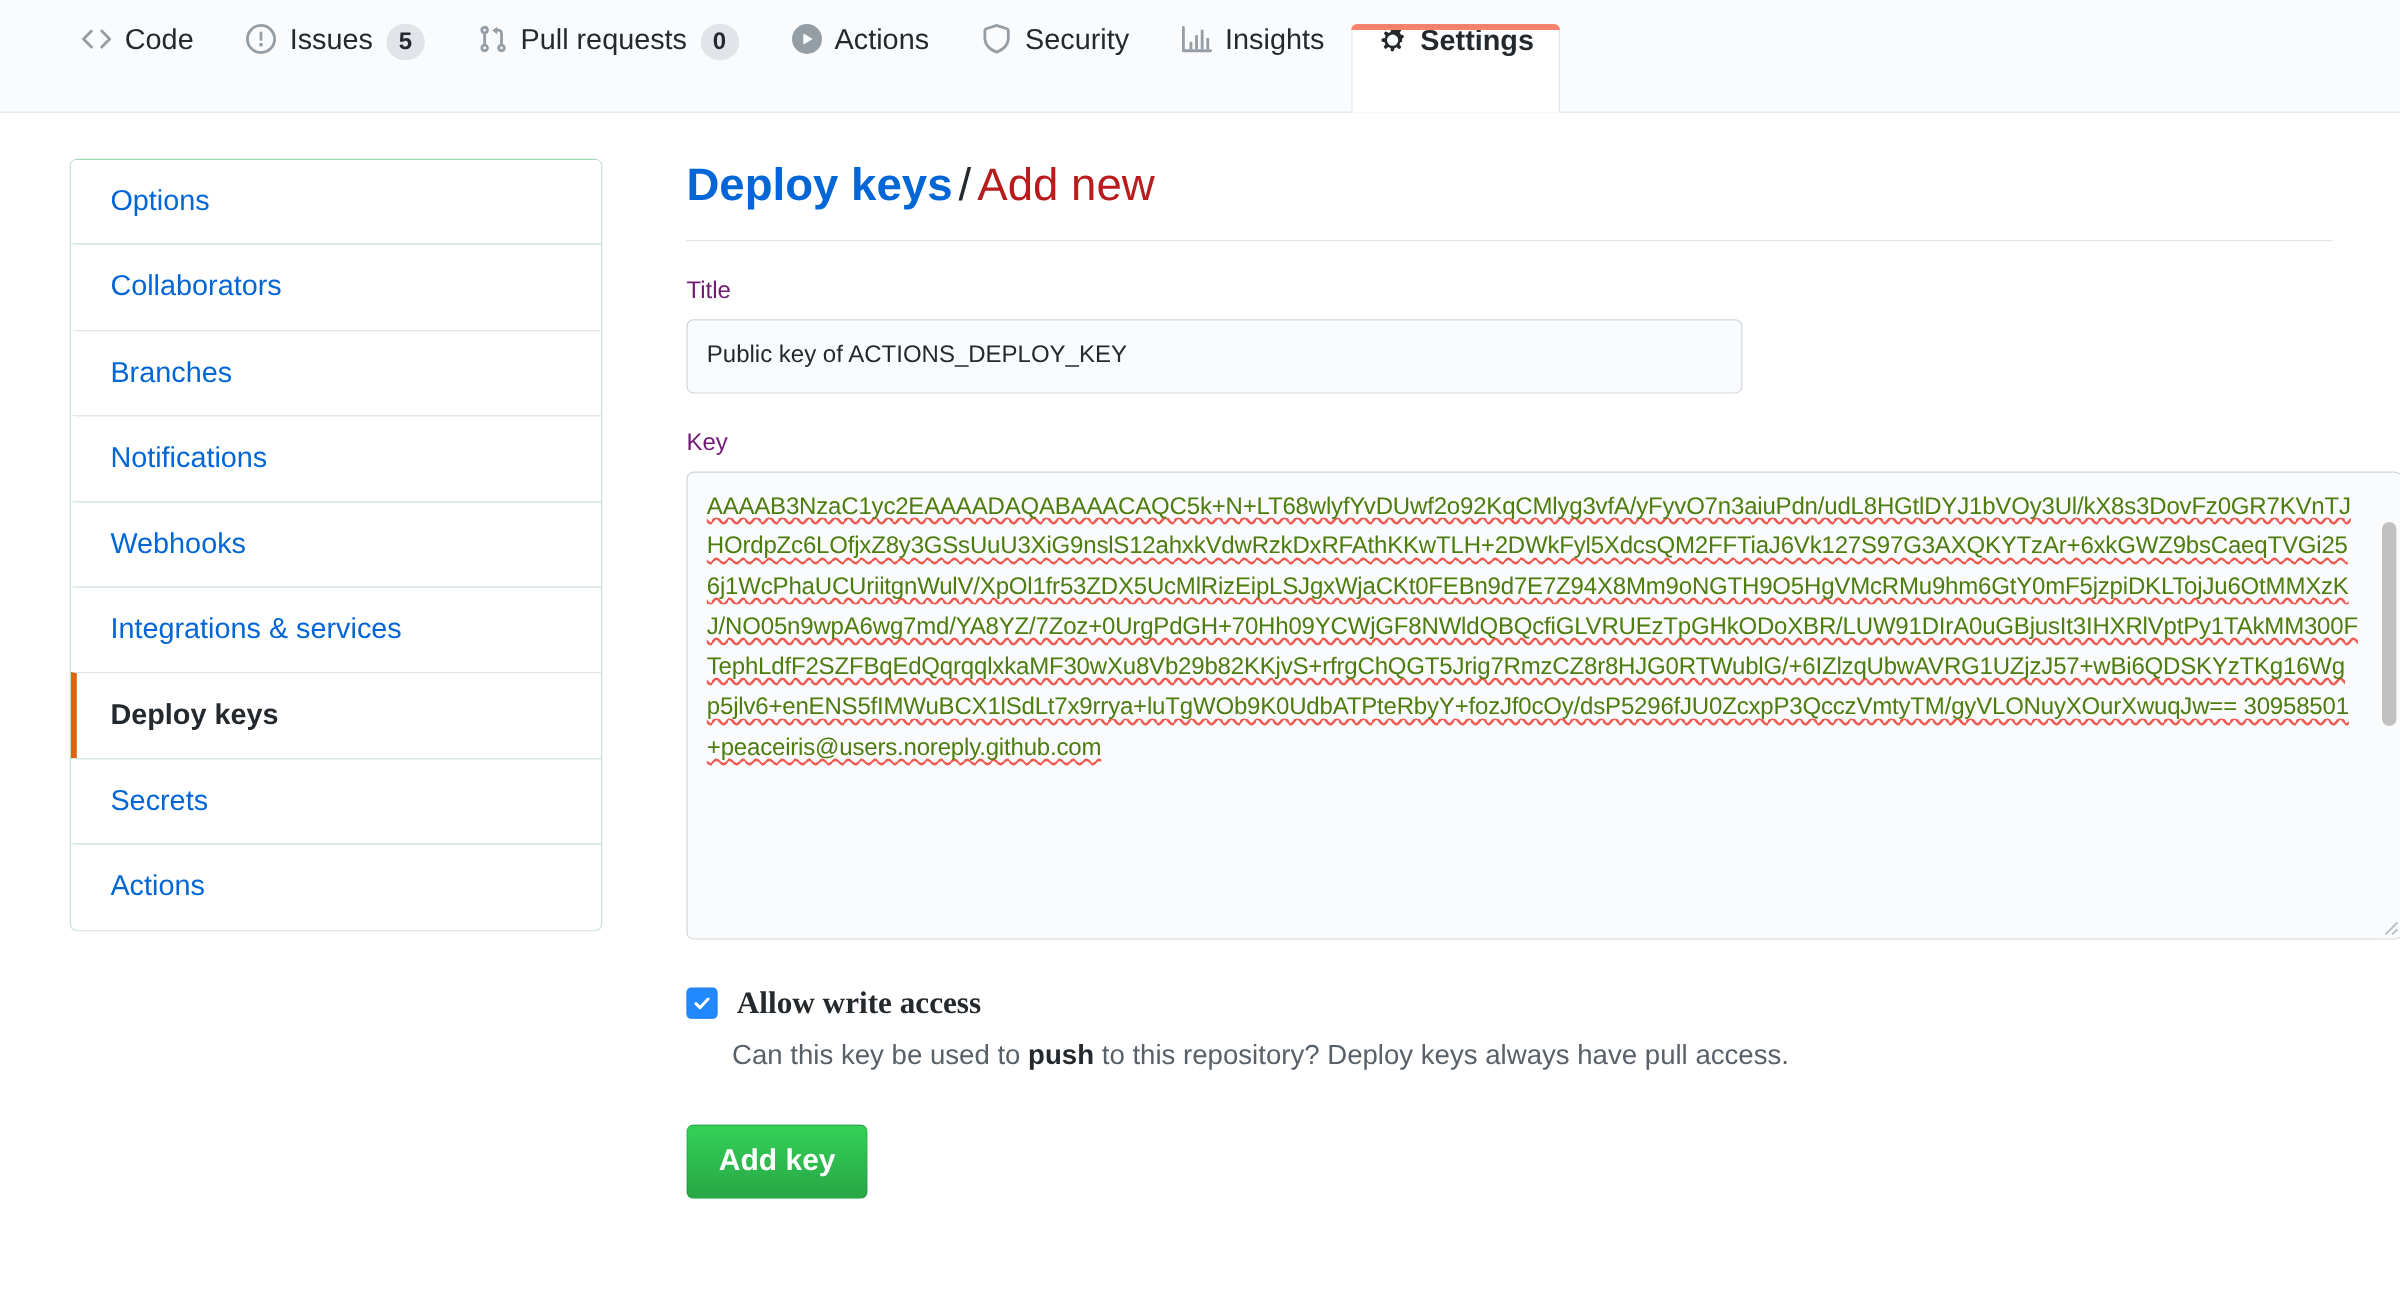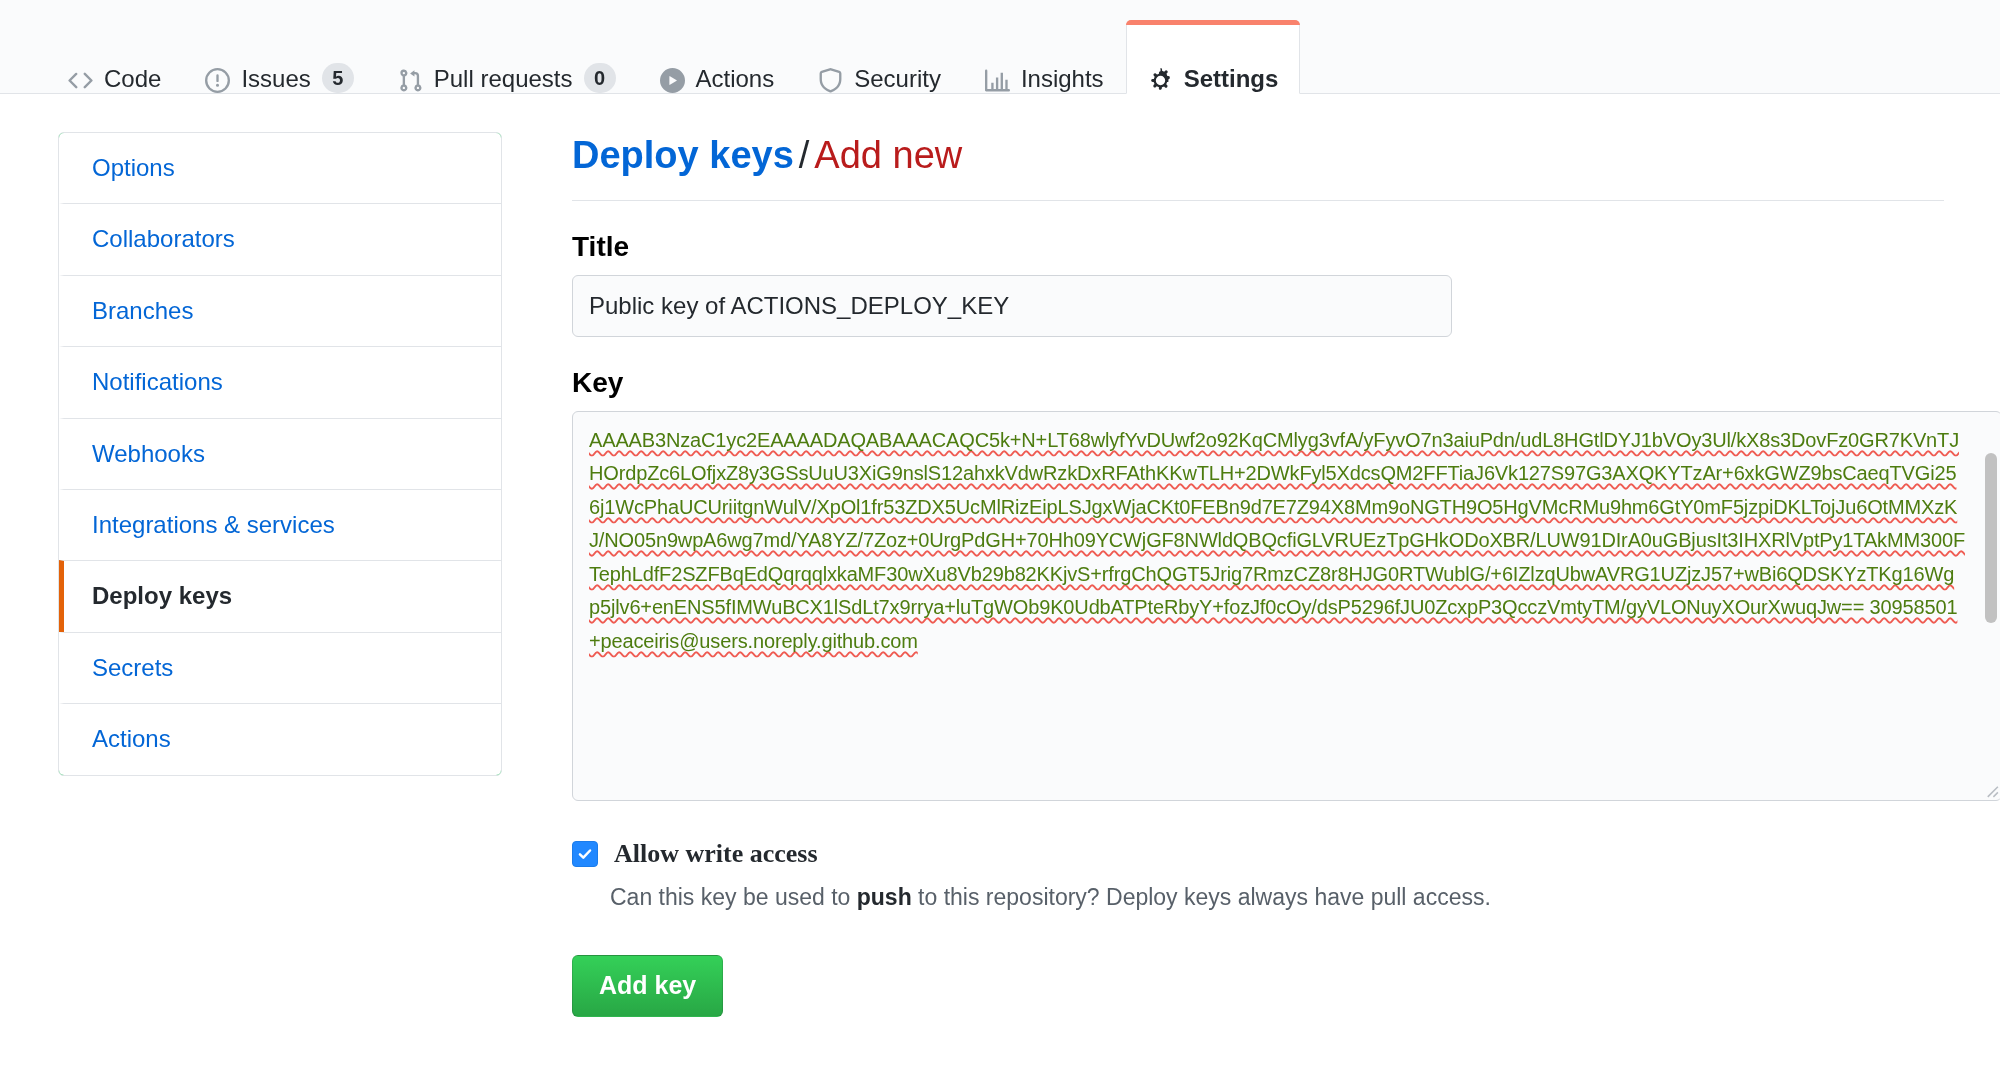--- a/index.html
+++ b/index.html
@@ -18,21 +18,21 @@
     position: relative;
     height: 94px;
     background: #fafbfc;
     border-bottom: 1px solid #e1e4e8;
     display: flex;
     align-items: flex-end;
     padding-left: 46px;
   }
   .nav-tab {
     display: flex;
-    align-items: flex-end;
+    align-items: flex-start;
     gap: 11px;
     height: 74px;
     padding: 0 21px;
     font-size: 24px;
     color: #24292e;
     text-decoration: none;
     white-space: nowrap;
     position: relative;
     background: transparent;
     border: 1px solid transparent;
@@ -131,31 +131,31 @@
   .page-head .crumb-link {
     color: #0366d6;
     font-weight: 600;
     text-decoration: none;
   }
   .page-head .crumb-sep { color: #24292e; margin: 0 5px; }
   .page-head .crumb-cur { color: #b91c1c; }
 
   .field-label {
     display: block;
-    font-size: 28px;
-    font-weight: 700;
-    color: #000000;
+    font-size: 20px;
+    font-weight: 400;
+    color: #701a75;
     margin: 30px 0 12px 0;
   }
   .text-input {
     display: block;
     width: 880px;
     height: 62px;
     padding: 0 16px;
-    font-size: 24px;
+    font-size: 20px;
     font-family: "Liberation Sans", sans-serif;
     color: #24292e;
     background: #fafbfc;
     border: 1px solid #d1d5da;
     border-radius: 6px;
     outline: none;
   }
 
   .key-area-wrap {
     position: relative;

